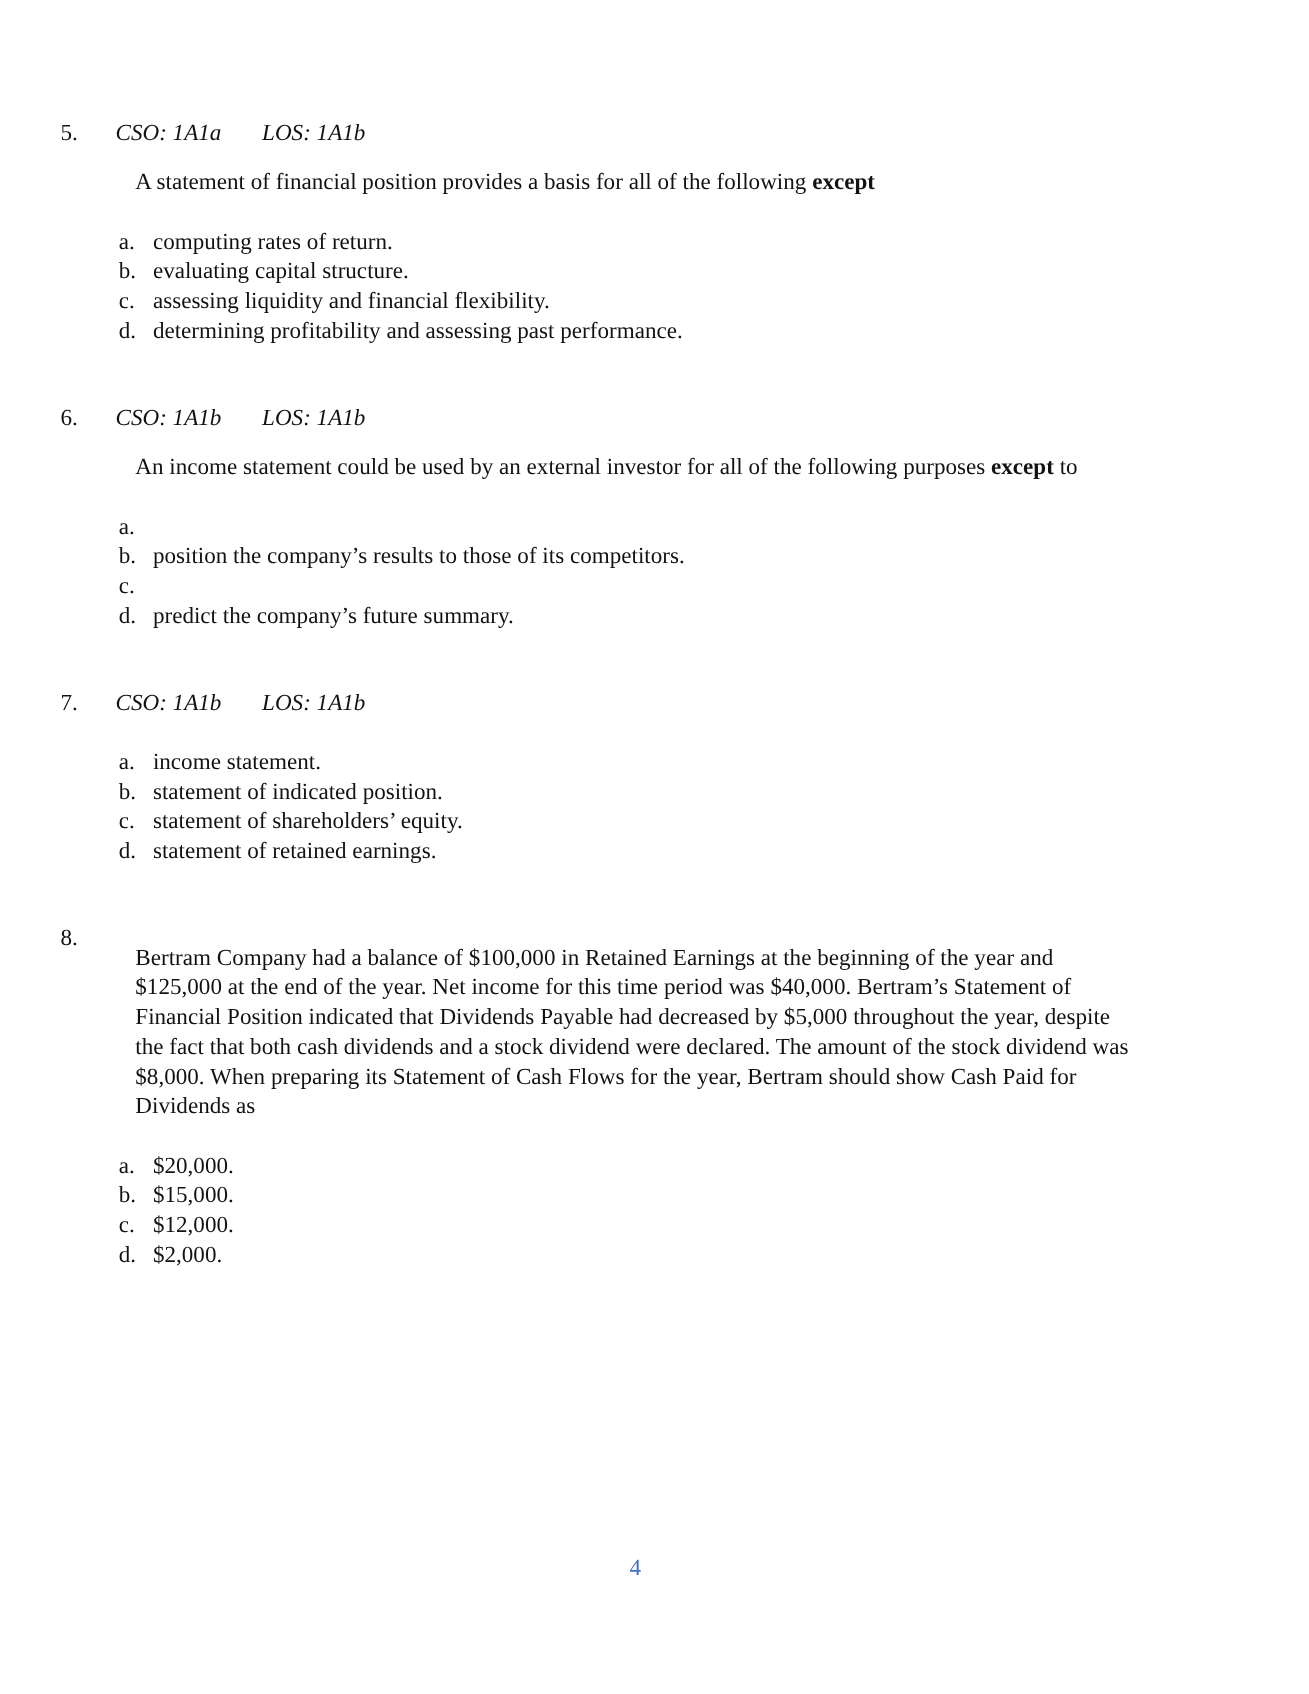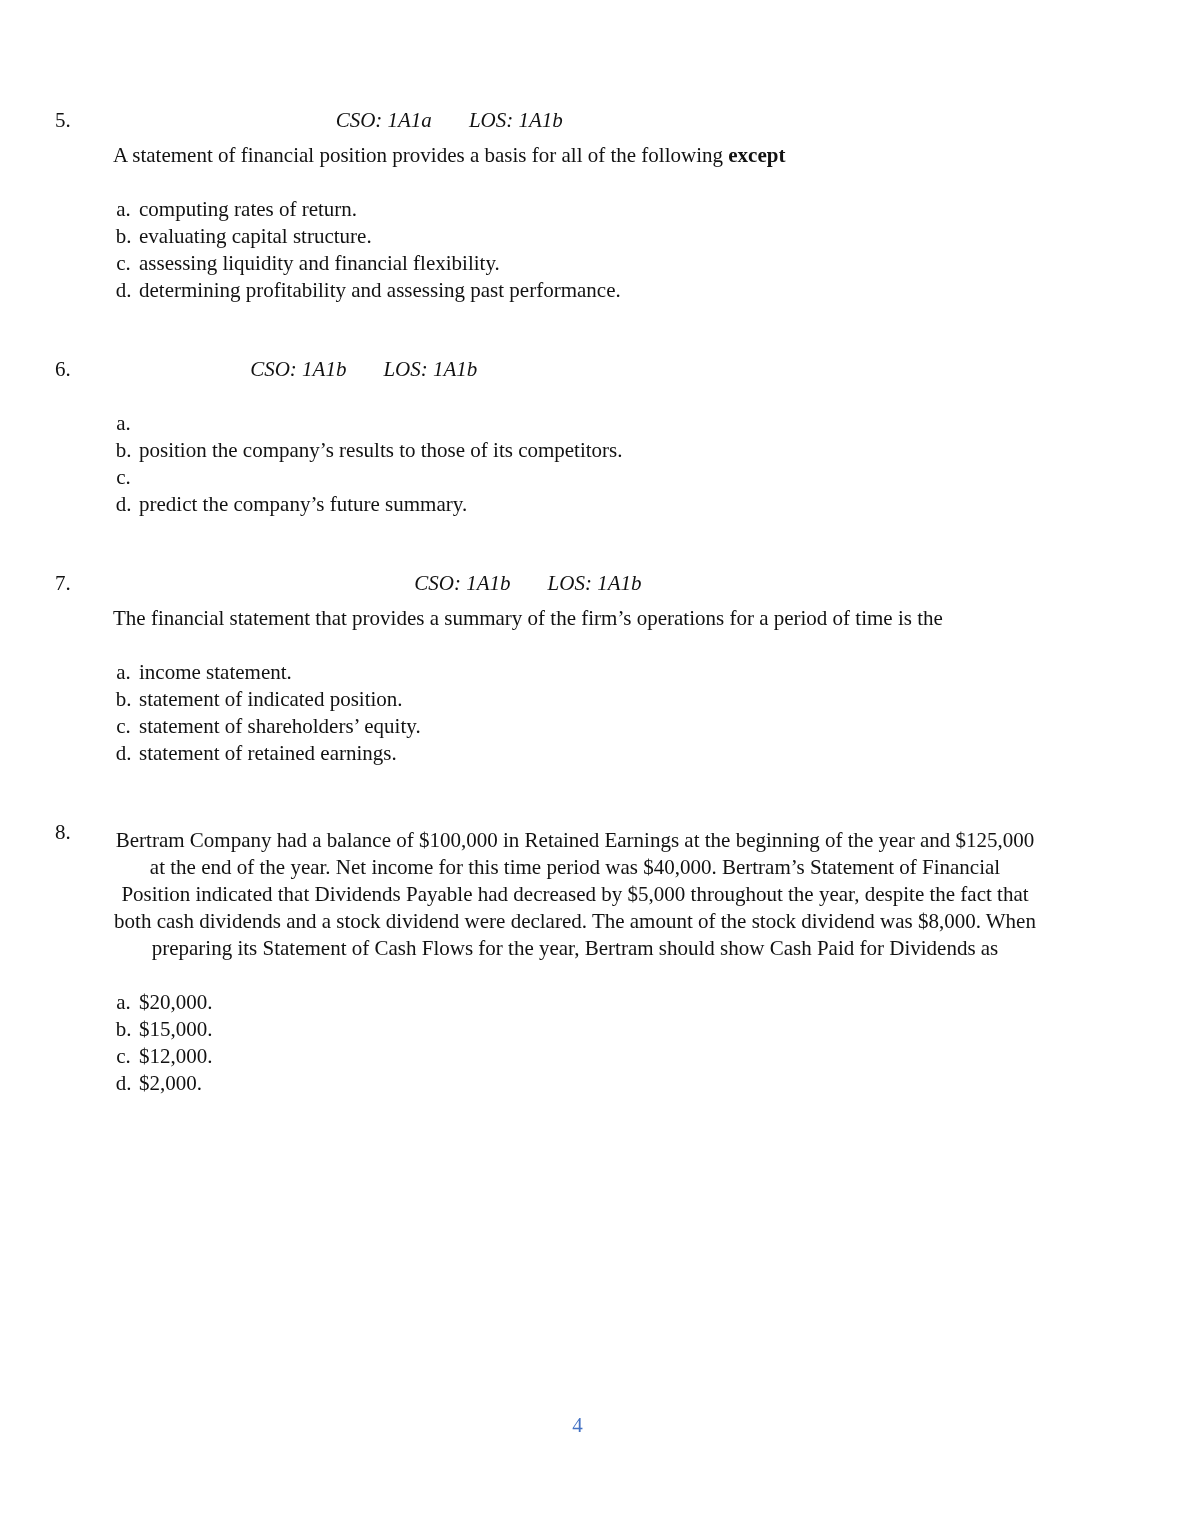--- a/index.html
+++ b/index.html
@@ -27,31 +27,30 @@
   .question {
     display: flex;
     margin-bottom: 52px;
   }
   .q-number {
     flex: 0 0 50px;
     width: 50px;
   }
   .q-body {
     max-width: 940px;
-    text-align: center;
   }
   .q-label {
     font-style: italic;
   }
   .q-label .cso {
     display: inline-block;
     margin-right: 37px;
   }
   .q-stem {
-    margin: 8px;
+    margin: 18px;
   }
   .stem-bold {
     font-weight: bold;
   }
   .options {
     margin-top: 27px;
     padding-left: 3px;
   }
   .option {
     display: flex;
@@ -102,20 +101,21 @@
         </div>
       </div>
     </section>
 
     <section class="question">
       <div class="q-number">6.</div>
       <div class="q-body">
         <div class="q-label">
           <span class="cso">CSO: 1A1b</span><span class="los">LOS: 1A1b</span>
         </div>
+        <p class="q-stem"><span>An income statement could be used by an external investor for all of the following purposes </span><span class="stem-bold">except</span><span> to</span></p>
         <div class="options">
           <div class="option">
             <span class="opt-letter">a.</span>
           </div>
           <div class="option">
             <span class="opt-letter">b.</span>
             <span class="opt-text">position the company’s results to those of its competitors.</span>
           </div>
           <div class="option">
             <span class="opt-letter">c.</span>
@@ -127,21 +127,20 @@
         </div>
       </div>
     </section>
 
     <section class="question">
       <div class="q-number">7.</div>
       <div class="q-body">
         <div class="q-label">
           <span class="cso">CSO: 1A1b</span><span class="los">LOS: 1A1b</span>
         </div>
-        <p class="q-stem"><span>The financial statement that provides a summary of the firm’s operations for a period of time is the</span><span class="stem-bold"></span><span></span></p>
         <div class="options">
           <div class="option">
             <span class="opt-letter">a.</span>
             <span class="opt-text">income statement.</span>
           </div>
           <div class="option">
             <span class="opt-letter">b.</span>
             <span class="opt-text">statement of indicated position.</span>
           </div>
           <div class="option">

